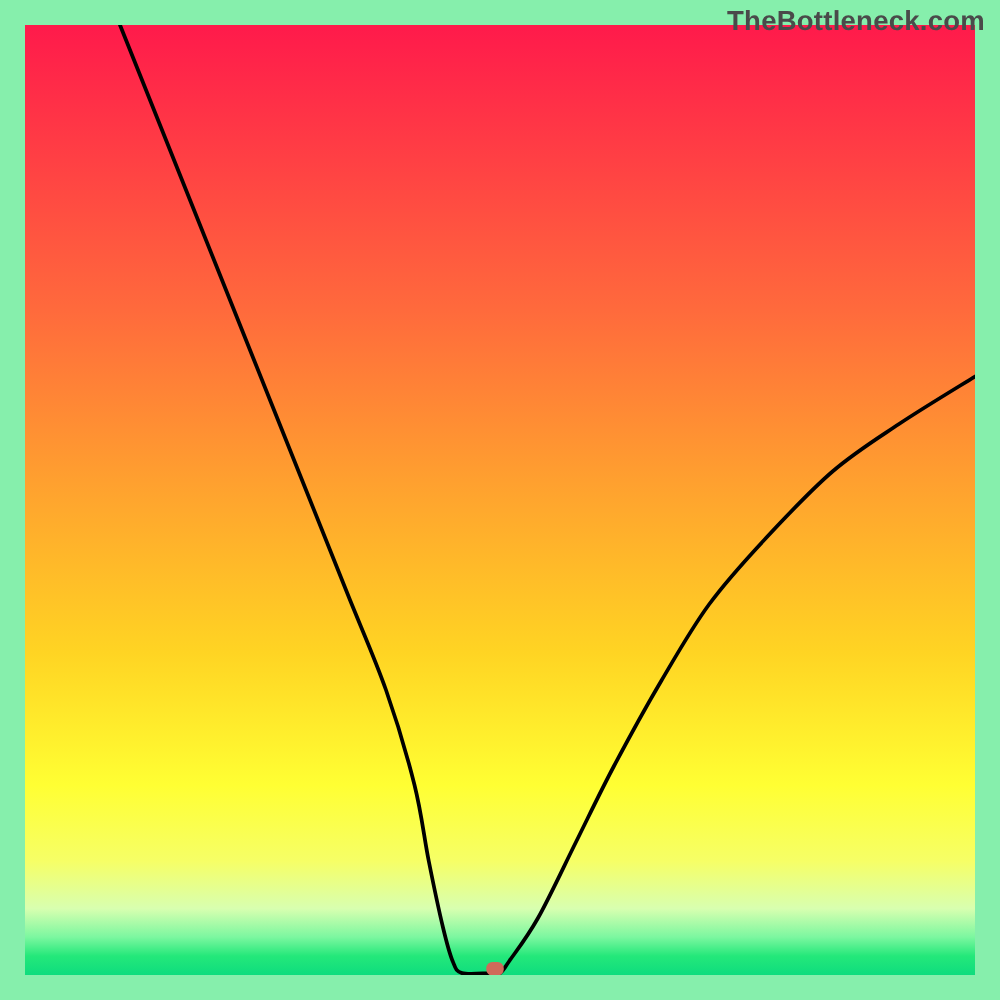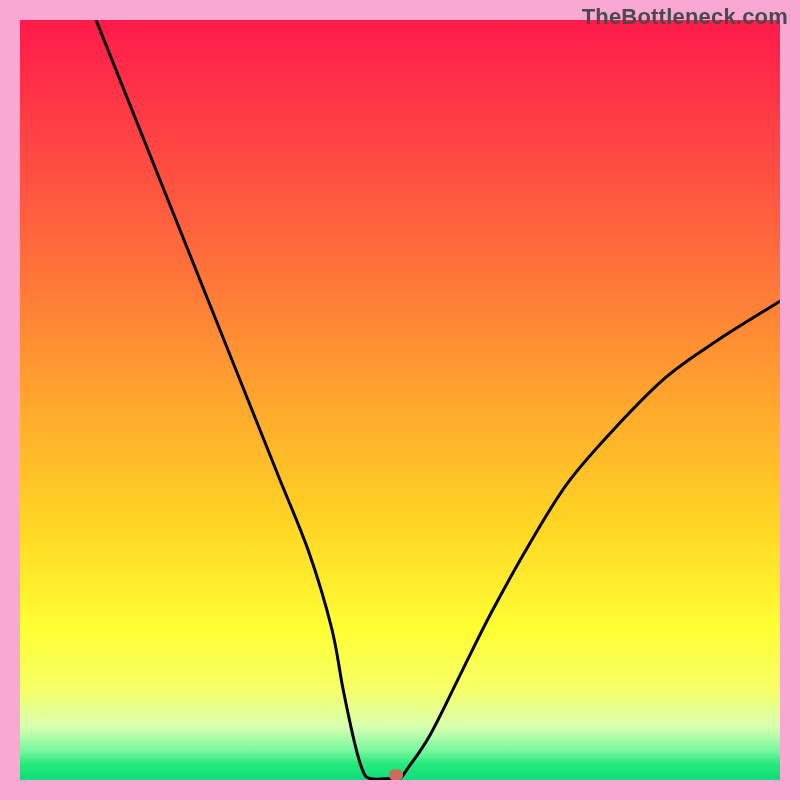--- a/index.html
+++ b/index.html
@@ -8,21 +8,21 @@
     width: 800px;
     height: 800px;
     background: #000;
     font-family: Arial, Helvetica, sans-serif;
     overflow: hidden;
   }
   .frame {
     position: relative;
     width: 800px;
     height: 800px;
-    background: #f9a8d4;
+    background: #86efac;
   }
   .watermark {
     position: absolute;
     top: 4px;
     right: 12px;
     color: #4a4a4a;
     font-size: 22px;
     font-weight: 600;
     letter-spacing: 0.2px;
     z-index: 20;

